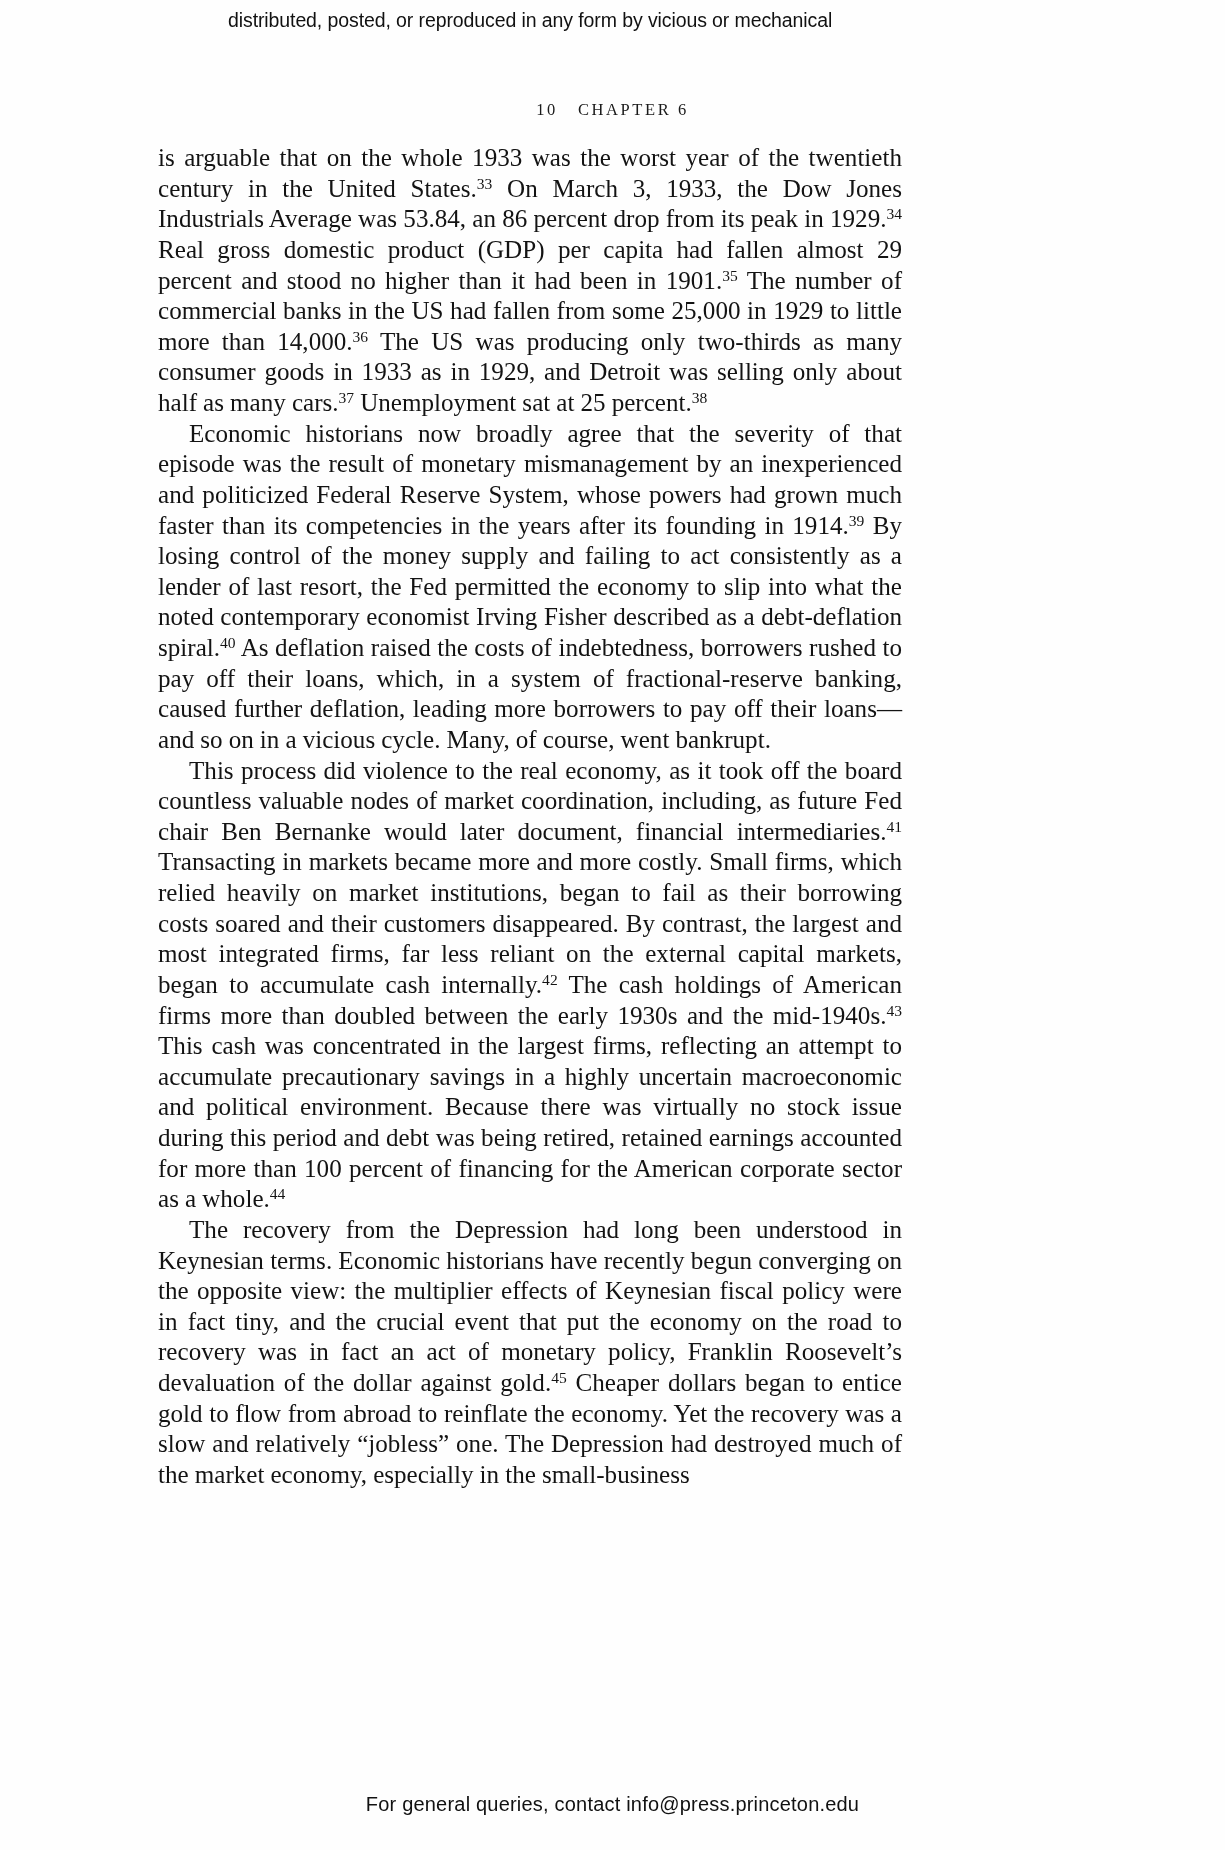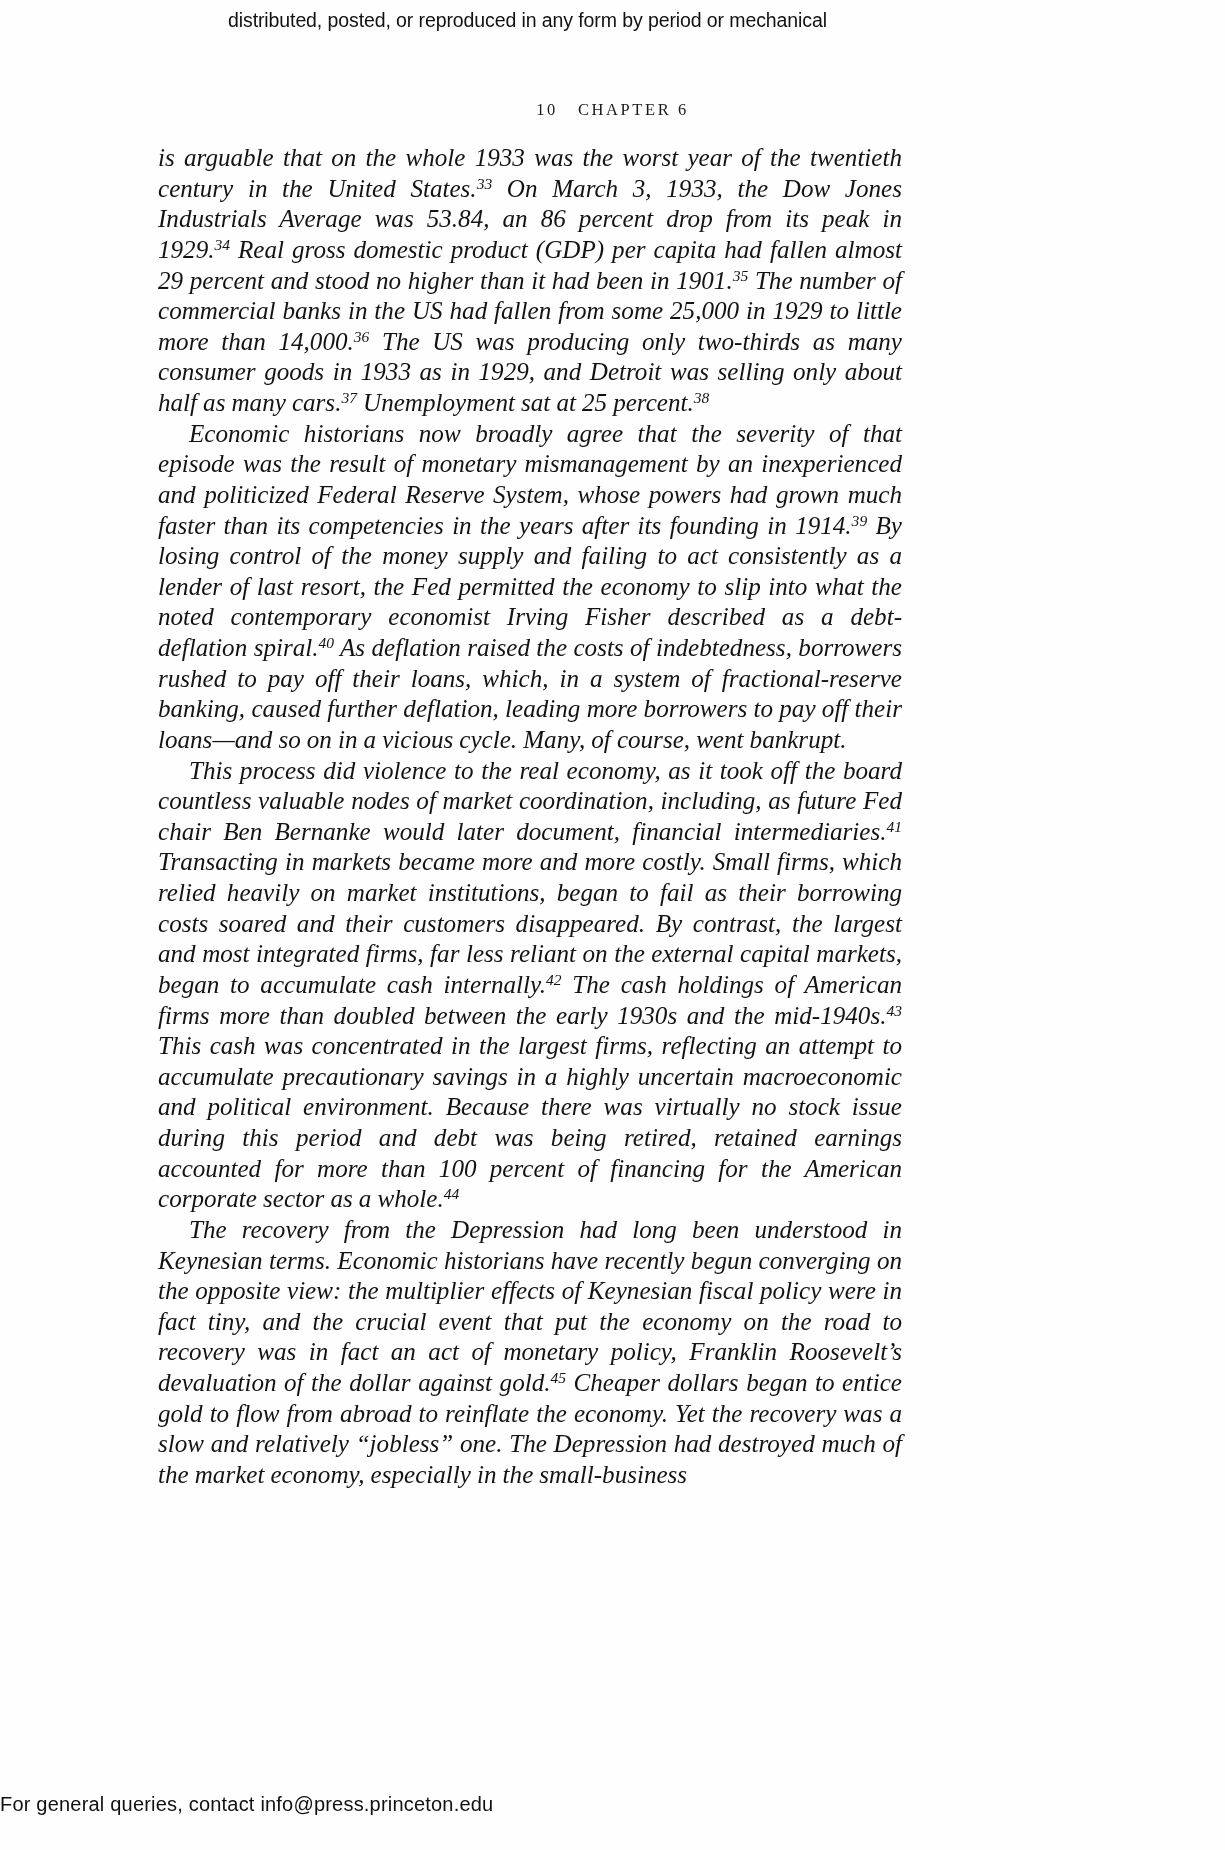--- a/index.html
+++ b/index.html
@@ -62,48 +62,48 @@
   }
   .body-block p {
     margin: 0;
     font-size: 25.1px;
     line-height: 30.62px;
     text-align: justify;
     text-justify: inter-word;
     color: #131313;
     hyphens: manual;
     word-spacing: -0.2px;
-    font-style: italic;
   }
   .body-block p.indent { text-indent: 31px; }
   sup {
     font-size: 0.62em;
     vertical-align: 0.52em;
     line-height: 0;
   }
 
   
   .footer {
     position: absolute;
     left: 0;
     right: 0;
     top: 1793px;
+    text-align: center;
     font-family: "Liberation Sans", "DejaVu Sans", sans-serif;
     font-size: 20px;
     letter-spacing: 0.2px;
     color: #111111;
   }
 </style>
 </head>
 <body>
 
 <div class="page">
 
   <div class="copyright">
-    <span class="cline">distributed, posted, or reproduced in any form by period or mechanical</span>
+    <span class="cline">distributed, posted, or reproduced in any form by vicious or mechanical</span>
   </div>
 
   <div class="running-head">
     <span class="rh-page">10</span><span class="rh-chapter">CHAPTER 6</span>
   </div>
 
   <div class="body-block">
     <p>is arguable that on the whole 1933 was the worst year of the twentieth century in the United States.<sup>33</sup> On March 3, 1933, the Dow Jones Industrials Average was 53.84, an 86 percent drop from its peak in 1929.<sup>34</sup> Real gross domestic product (GDP) per capita had fallen almost 29 percent and stood no higher than it had been in 1901.<sup>35</sup> The number of commercial banks in the US had fallen from some 25,000 in 1929 to little more than 14,000.<sup>36</sup> The US was producing only two-thirds as many consumer goods in 1933 as in 1929, and Detroit was selling only about half as many cars.<sup>37</sup> Unemployment sat at 25 percent.<sup>38</sup></p>
     <p class="indent">Economic historians now broadly agree that the severity of that episode was the result of monetary mismanagement by an inexperienced and politicized Federal Reserve System, whose powers had grown much faster than its competencies in the years after its founding in 1914.<sup>39</sup> By losing control of the money supply and failing to act consistently as a lender of last resort, the Fed permitted the economy to slip into what the noted contemporary economist Irving Fisher described as a debt-deflation spiral.<sup>40</sup> As deflation raised the costs of indebtedness, borrowers rushed to pay off their loans, which, in a system of fractional-reserve banking, caused further deflation, leading more borrowers to pay off their loans—and so on in a vicious cycle. Many, of course, went bankrupt.</p>
     <p class="indent">This process did violence to the real economy, as it took off the board countless valuable nodes of market coordination, including, as future Fed chair Ben Bernanke would later document, financial intermediaries.<sup>41</sup> Transacting in markets became more and more costly. Small firms, which relied heavily on market institutions, began to fail as their borrowing costs soared and their customers disappeared. By contrast, the largest and most integrated firms, far less reliant on the external capital markets, began to accumulate cash internally.<sup>42</sup> The cash holdings of American firms more than doubled between the early 1930s and the mid-1940s.<sup>43</sup> This cash was concentrated in the largest firms, reflecting an attempt to accumulate precautionary savings in a highly uncertain macroeconomic and political environment. Because there was virtually no stock issue during this period and debt was being retired, retained earnings accounted for more than 100 percent of financing for the American corporate sector as a whole.<sup>44</sup></p>

